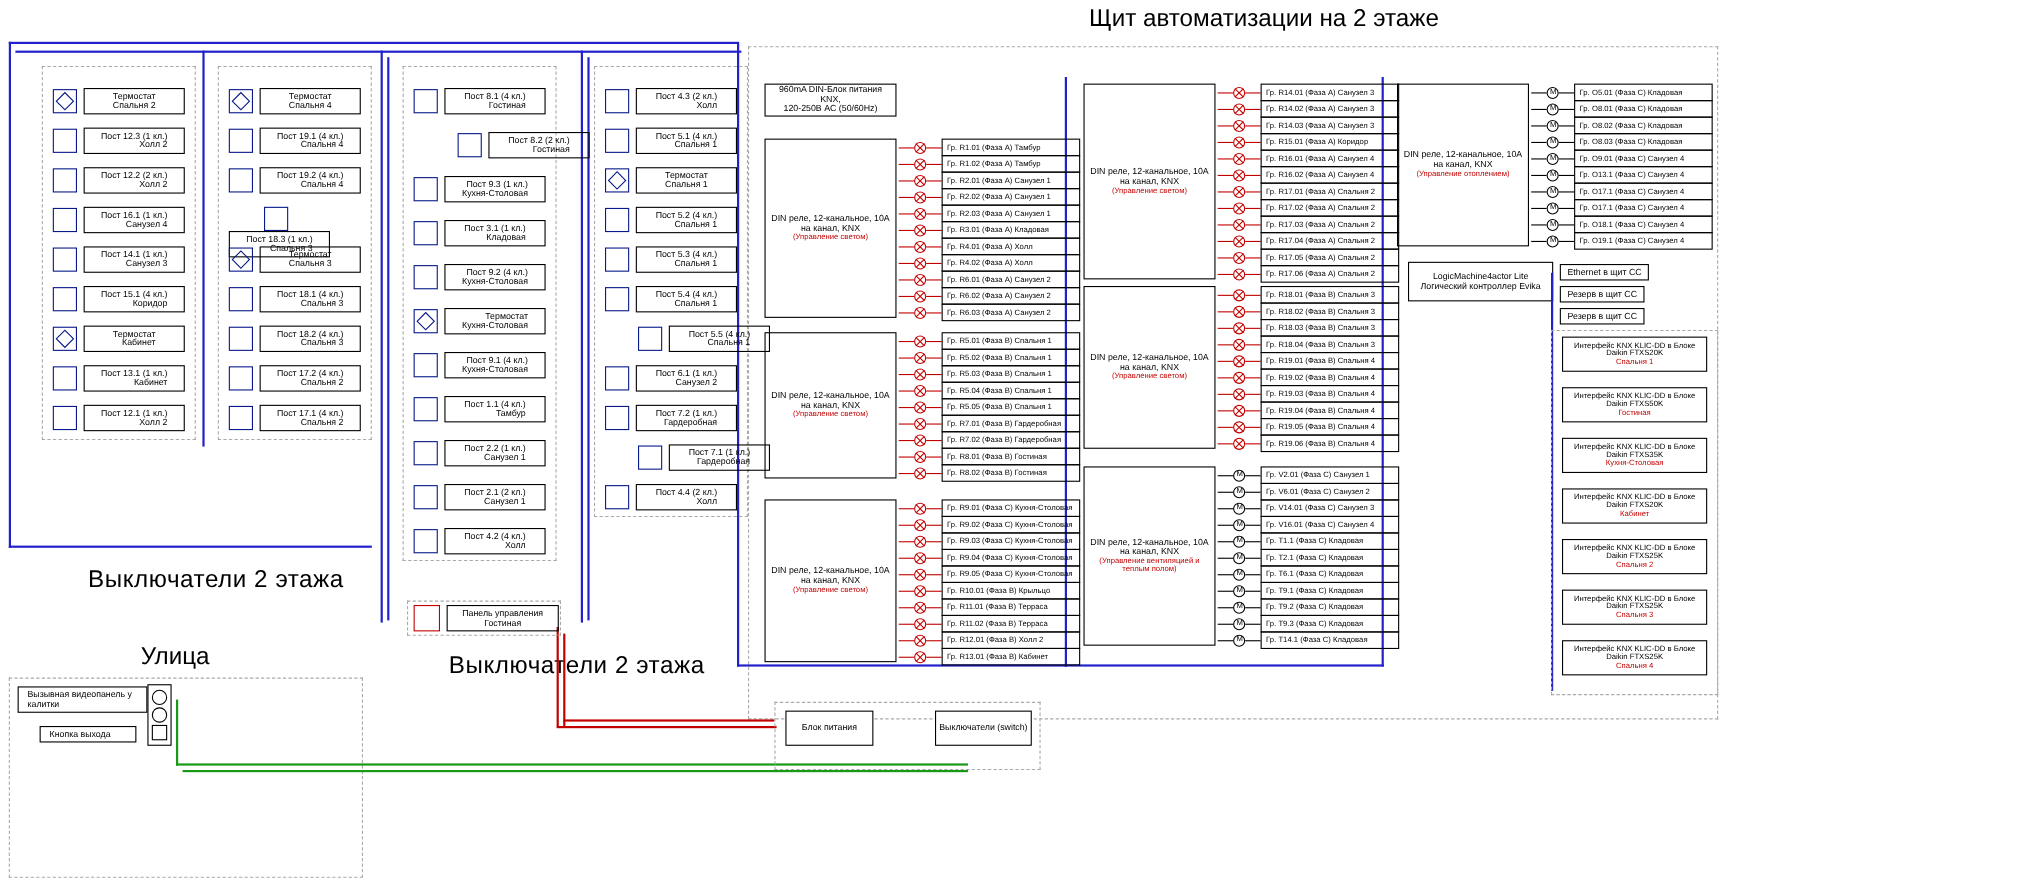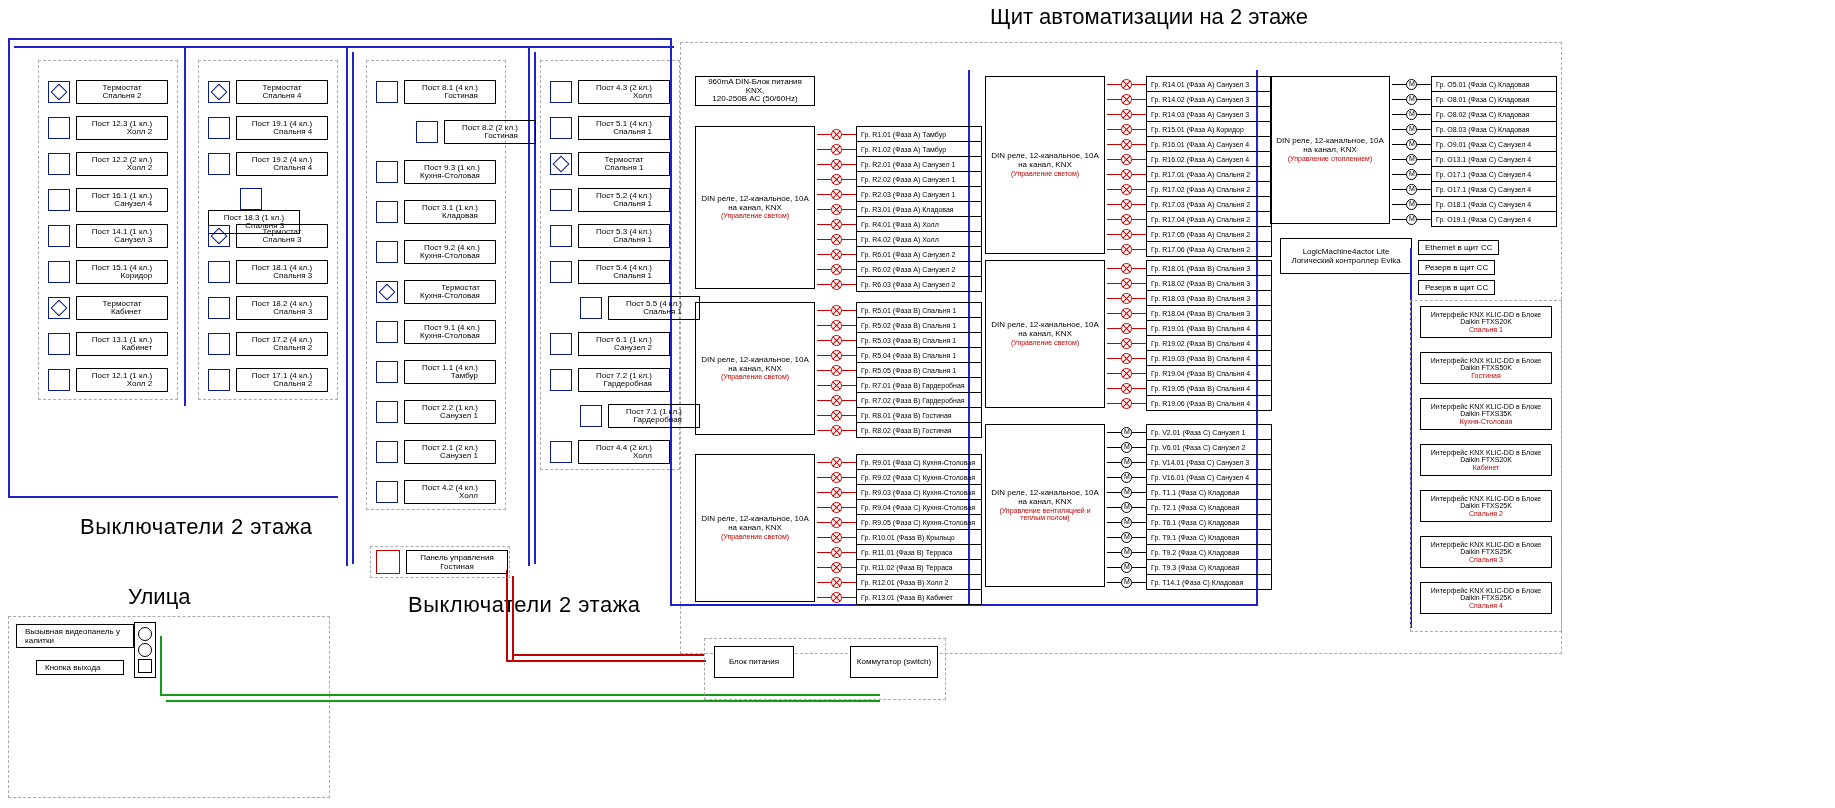--- a/index.html
+++ b/index.html
@@ -94,21 +94,21 @@
 <div class="green-line" style="left:166px;top:700px;width:714px;height:2px"></div>
 
 <div class="col-dashed" style="left:370px;top:546px;width:140px;height:32px"></div>
 <div class="panel-ctrl" style="left:376px;top:550px">
   <div class="panel-icon"></div>
   <div class="panel-lbl">Панель управления<br>Гостиная</div>
 </div>
 
 <div class="dashed-big" style="left:704px;top:638px;width:240px;height:60px"></div>
 <div class="box" style="left:714px;top:646px;width:80px;height:32px">Блок питания</div>
-<div class="box" style="left:850px;top:646px;width:88px;height:32px">Коммутатор (switch)</div>
+<div class="box" style="left:850px;top:646px;width:88px;height:32px">Выключатели (switch)</div>
 
 <div class="logic" style="left:1280px;top:238px">
   <div>LogicMachine4actor Lite</div>
   <div>Логический контроллер Evika</div>
 </div>
 <div class="tiny-box" style="left:1418px;top:240px">Ethernet в щит СС</div>
 <div class="tiny-box" style="left:1418px;top:260px">Резерв в щит СС</div>
 <div class="tiny-box" style="left:1418px;top:280px">Резерв в щит СС</div>
 
 <div class="blue-line" style="left:1410px;top:248px;width:2px;height:380px"></div>

